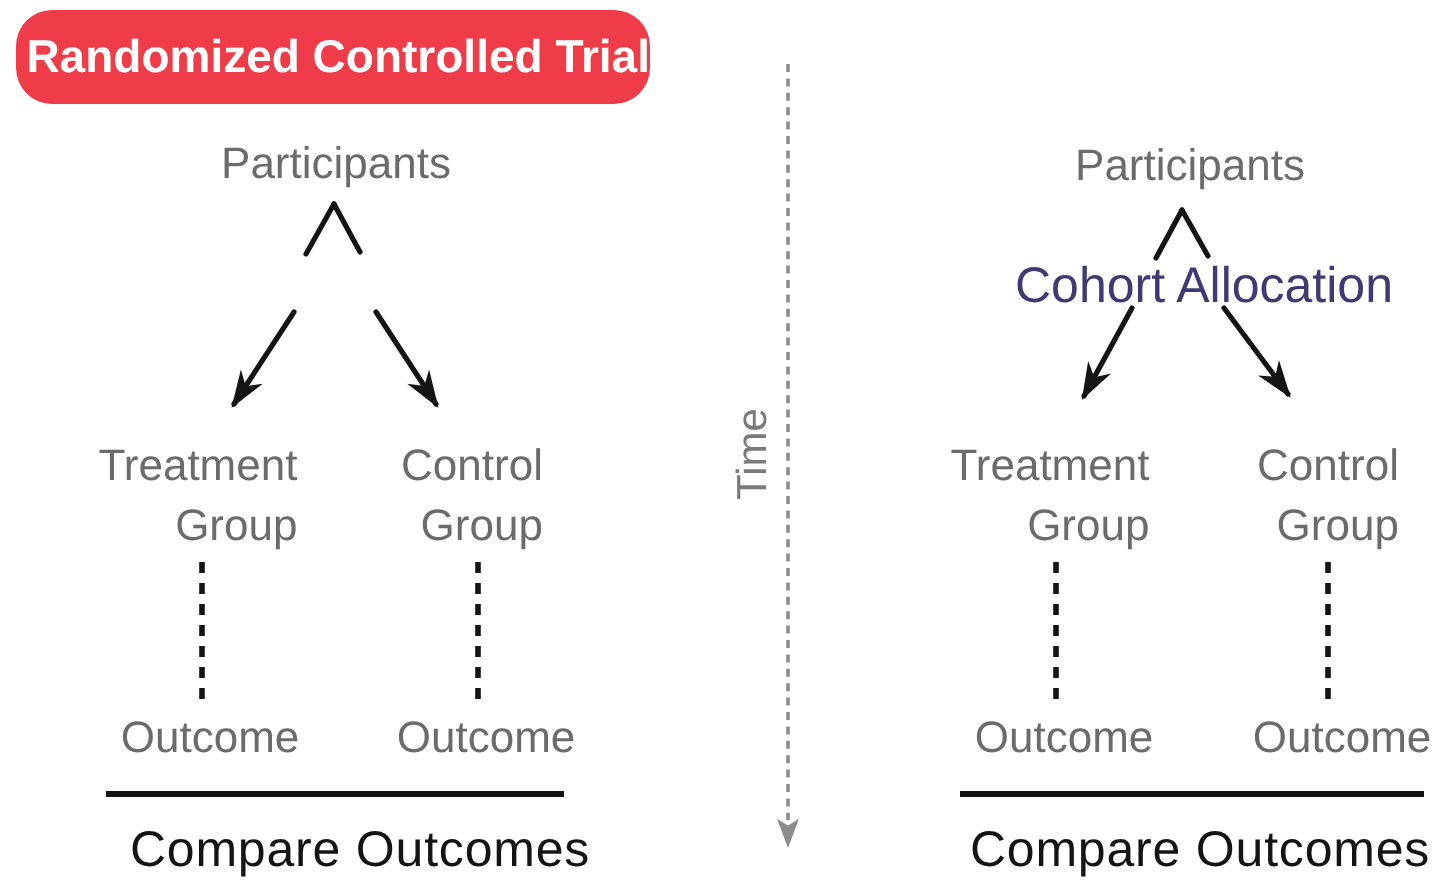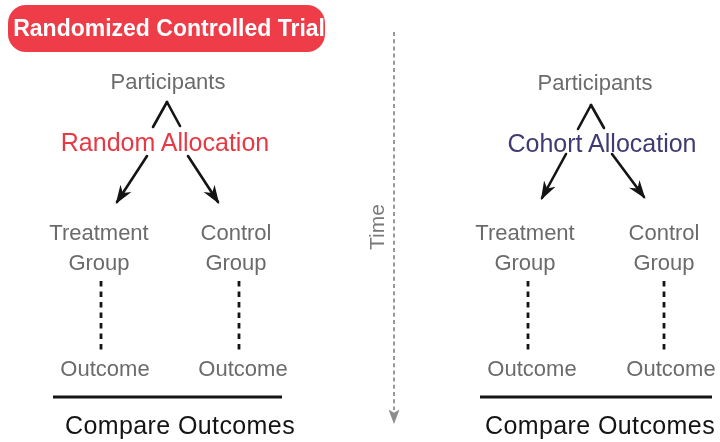--- a/index.html
+++ b/index.html
@@ -21,21 +21,21 @@
   }
   .layer{position:absolute;left:0;top:0;width:720px;height:442px;pointer-events:none;}
   .ln{stroke:var(--ink);stroke-width:2.6;fill:none;stroke-linecap:round;}
   .dl{stroke:var(--ink);stroke-width:2.8;stroke-dasharray:5.5 5;}
   .rule{stroke:var(--ink);stroke-width:3;}
   .tl{stroke:var(--time-gray);stroke-width:1.8;stroke-dasharray:4 3.2;fill:none;}
   #ah path{fill:var(--ink);}
   #ahg path{fill:var(--time-gray);}
   .t{position:absolute;transform:translateX(-50%);white-space:nowrap;}
   .gray{color:var(--label-gray);font-size:22px;}
-  .grp{text-align:center;line-height:30px;}
+  .grp{text-align:right;line-height:30px;}
   .alloc{font-size:25px;}
   .alloc.red{color:var(--allocation-red);}
   .alloc.blue{color:var(--allocation-blue);}
   .compare{color:var(--compare-ink);font-size:25px;letter-spacing:.4px;}
   .badge{
     position:absolute;border-radius:18px;color:var(--header-text);
     font-weight:bold;font-size:23px;text-align:right;
   }
   .badge.rct{left:8px;top:5px;width:317px;height:47px;line-height:47px;background:var(--rct-accent);}
   .badge.cohort{left:505px;top:3px;width:178px;height:48px;line-height:48px;background:var(--cohort-accent);font-size:22px;}
@@ -79,21 +79,20 @@
     <line class="rule" x1="480" y1="397" x2="712" y2="397"></line>
 
     <line class="tl" x1="394" y1="32" x2="394" y2="410" marker-end="url(#ahg)"></line>
   </svg>
 
   <div class="badge rct">Randomized Controlled Trial</div>
 
   <div class="t gray" style="left:168px;top:69px;">Participants</div>
   <div class="t gray" style="left:595px;top:70px;">Participants</div>
 
-  <div class="t alloc red" style="left:165px;top:128px;">Random Allocation</div>
   <div class="t alloc blue" style="left:602px;top:129px;">Cohort Allocation</div>
 
   <div class="t gray grp" style="left:99px;top:218px;">
     <div>Treatment</div>
     <div>Group</div>
   </div>
   <div class="t gray grp" style="left:236px;top:218px;">
     <div>Control</div>
     <div>Group</div>
   </div>

